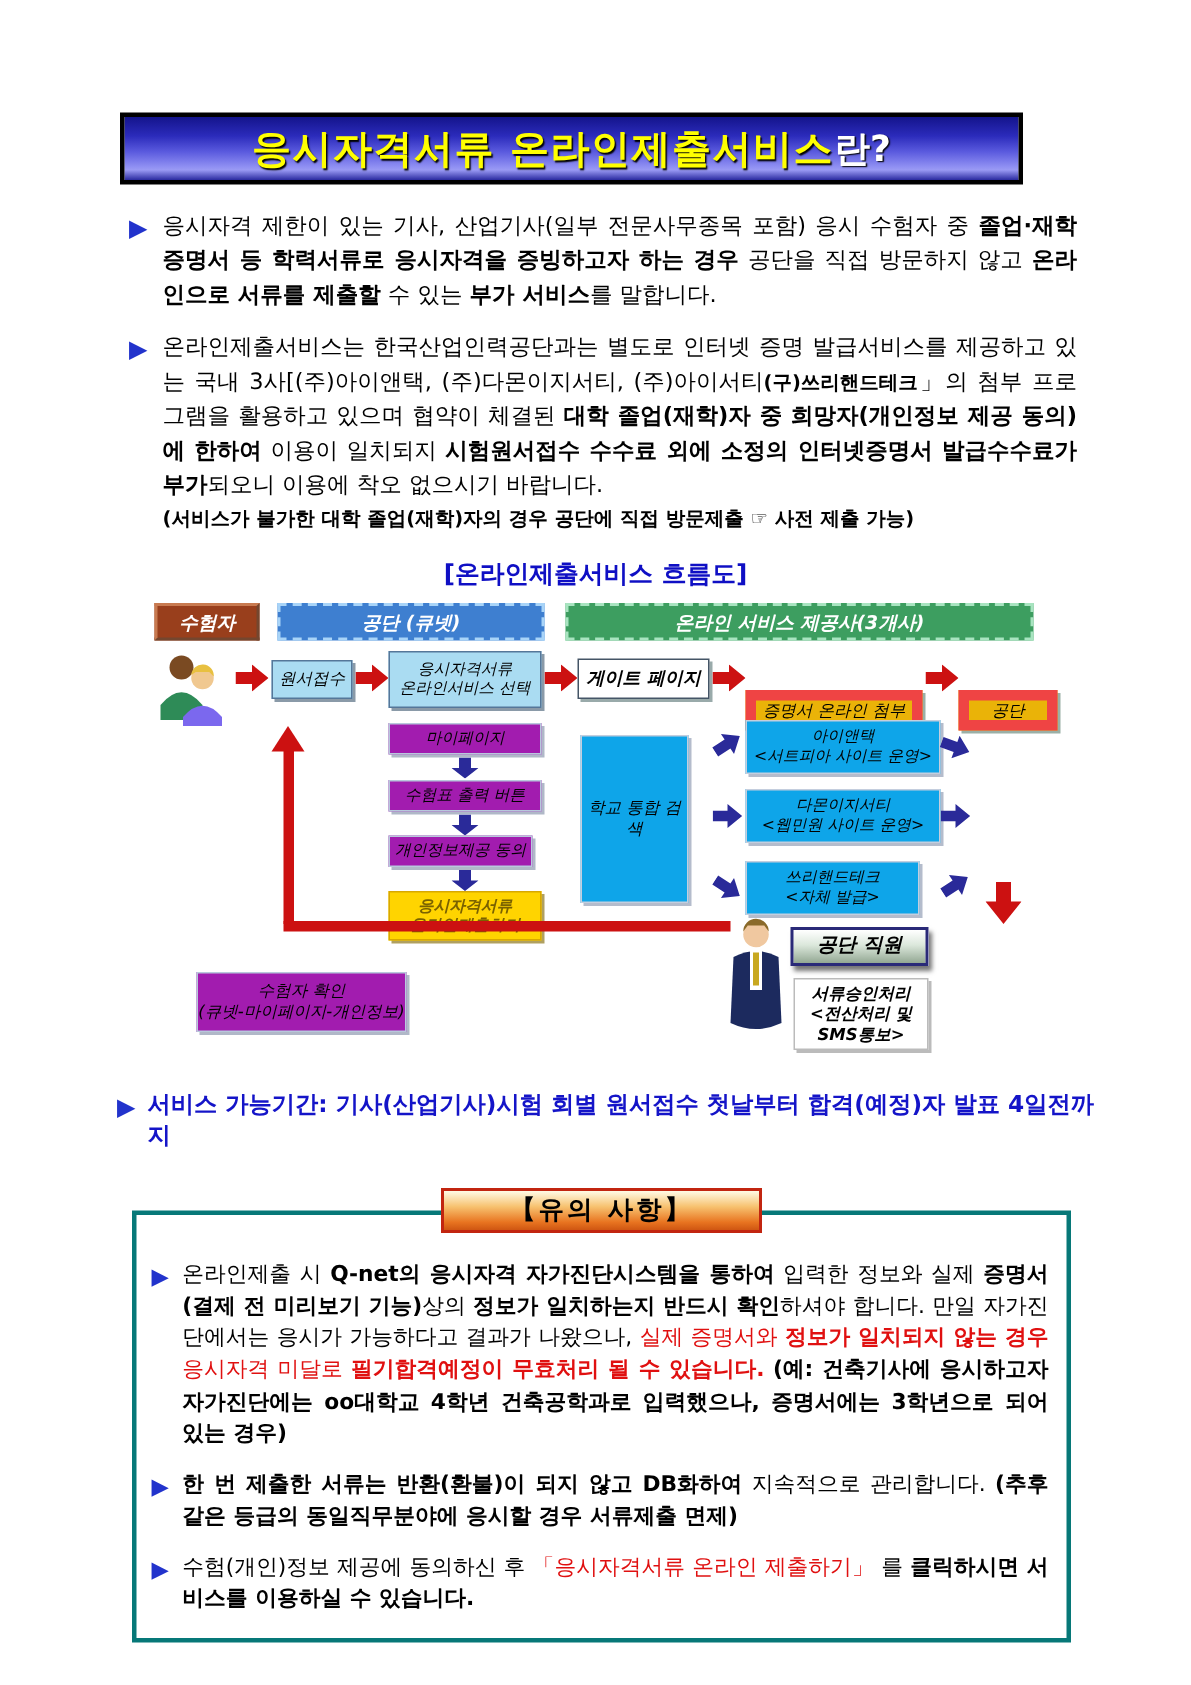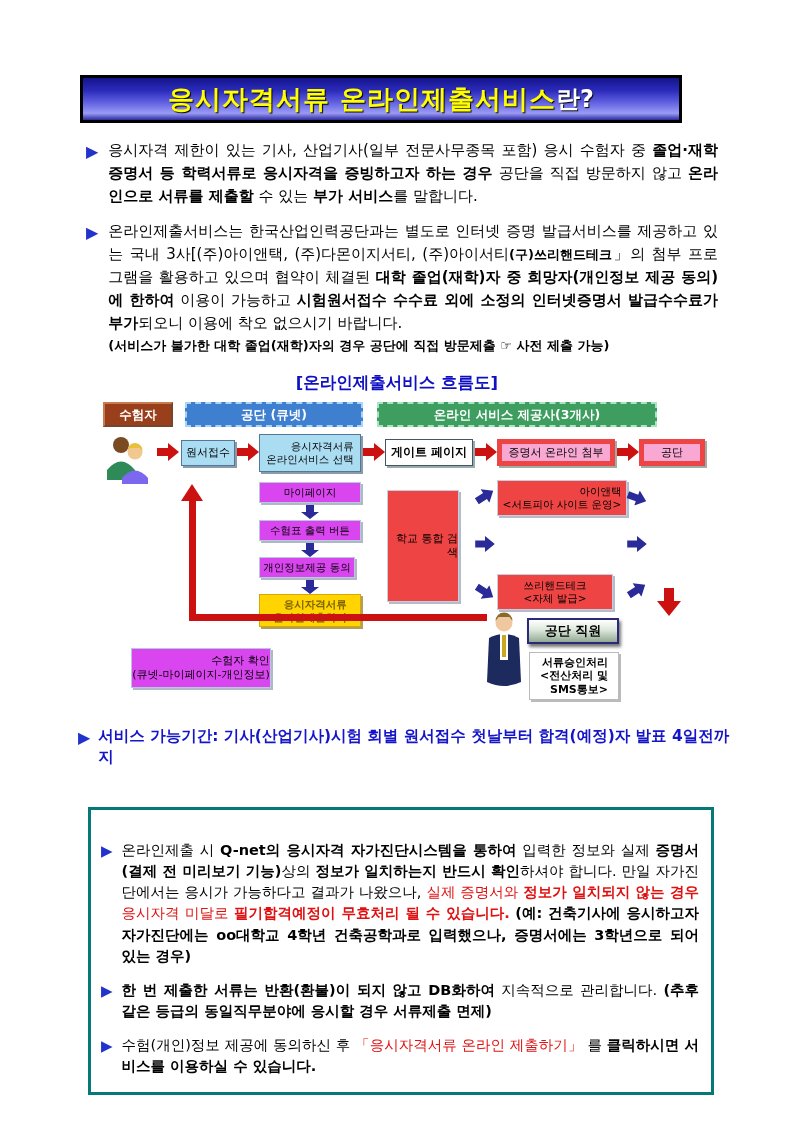--- a/index.html
+++ b/index.html
@@ -16,31 +16,31 @@
   .bullet{color:#2233cc;font-size:16px;line-height:1.45;flex:0 0 auto;margin-top:1px;}
   .ptext{flex:1;font-size:15px;line-height:1.52;text-align:justify;white-space:pre-wrap;}
   .b{font-weight:bold;}
   .c-red{color:#e01010;}
   .sm{font-size:13px;}
   
   .flow-heading{margin-top:15px;text-align:center;color:#0f0fc4;font-weight:bold;font-size:16.5px;}
   
   .flowchart{position:relative;width:632px;height:302px;margin:8px 0 0 85px;font-size:11px;}
   .fb{position:absolute;box-sizing:border-box;display:flex;align-items:center;justify-content:center;
-      text-align:right;white-space:pre-line;line-height:1.25;}
+      text-align:center;white-space:pre-line;line-height:1.25;font-style:italic;}
   .hdr{color:#fff;font-weight:bold;font-size:12.5px;height:25px;top:0;}
   .hdr-exam{background:#993f1c;border:2px outset #c87a50;}
   .hdr-qnet{background:#3e7fd0;border:2px dashed #a8d4f8;}
   .hdr-prov{background:#3d9e60;border:2px dashed #a8e4c0;}
   .box-lblue{background:#aadcf2;border:1px solid #557799;box-shadow:2px 2px 0 #8a9aa8;}
   .box-white{background:#ffffff;border:1px solid #445566;box-shadow:2px 2px 0 #9aa;font-weight:bold;font-size:12px;}
-  .box-lgreen{background:#f9a8d4;border:5px solid #ef4444;box-shadow:2px 2px 0 #9ab0a6;}
-  .box-chain{background:#d946ef;border:1px solid #b8c8dc;box-shadow:2px 2px 0 #b0b8c8;font-size:10.5px;}
+  .box-lgreen{background:#eab308;border:7px solid #ef4444;box-shadow:2px 2px 0 #9ab0a6;margin-top:21px;}
+  .box-chain{background:#a21caf;border:1px solid #b8c8dc;box-shadow:2px 2px 0 #b0b8c8;font-size:10.5px;}
   .box-yellow{background:#ffd400;border:1px solid #d8a800;box-shadow:2px 2px 0 #b0a060;color:#7a6200;font-weight:bold;font-size:10.5px;}
-  .box-pale{background:#ef4444;border:1px solid #c4cede;box-shadow:2px 2px 0 #b4bccc;font-size:11px;}
+  .box-pale{background:#0ea5e9;border:1px solid #c4cede;box-shadow:2px 2px 0 #b4bccc;font-size:11px;}
   .box-collect{background:#e7edf8;border:1px solid #c0cce0;box-shadow:2px 2px 0 #b4bccc;font-size:11px;}
   .collect-sub{color:#3355dd;}
   .box-staff{background:linear-gradient(180deg,#ffffff 0%,#dce8dc 45%,#93a893 100%);
              border:2px solid #2a2a78;box-shadow:2px 3px 3px #777;font-weight:bold;font-size:13px;}
   .box-approval{background:#ffffff;border:1px solid #bbb;box-shadow:2px 2px 0 #bbb;font-weight:bold;font-size:11px;}
   .arrow{position:absolute;}
   .redline-h{position:absolute;left:104px;top:212px;width:298px;height:7px;background:#c11;}
   .redline-v{position:absolute;left:104px;top:98px;width:7px;height:116px;background:#c11;}
   .redarrow-up{position:absolute;left:96px;top:82px;width:0;height:0;
                border-left:11px solid transparent;border-right:11px solid transparent;border-bottom:17px solid #c11;}
@@ -68,31 +68,31 @@
       <span class="t-suffix">란?</span>
   </div>
 
   <div class="para">
     <span class="bullet">▶</span>
     <div class="ptext"><span>응시자격 제한이 있는 기사, 산업기사(일부 전문사무종목 포함) 응시 수험자 중 </span><span class="b">졸업·재학 증명서 등 학력서류로 응시자격을 증빙하고자 하는 경우</span><span> 공단을 직접 방문하지 않고 </span><span class="b">온라인으로 서류를 제출할</span><span> 수 있는 </span><span class="b">부가 서비스</span><span>를 말합니다.</span></div>
   </div>
 
   <div class="para" style="margin-top:13px;">
     <span class="bullet">▶</span>
-    <div class="ptext"><span>온라인제출서비스는 한국산업인력공단과는 별도로 인터넷 증명 발급서비스를 제공하고 있는 국내 3사[(주)아이앤택, (주)다몬이지서티, (주)아이서티</span><span class="b sm">(구)쓰리핸드테크</span><span>」의 첨부 프로그램을 활용하고 있으며 협약이 체결된 </span><span class="b">대학 졸업(재학)자 중 희망자(개인정보 제공 동의)에 한하여</span><span> 이용이 가능하고 </span><span class="b">시험원서접수 수수료 외에 소정의 인터넷증명서 발급수수료가 부가</span><span>되오니 이용에 착오 없으시기 바랍니다.
+    <div class="ptext"><span>온라인제출서비스는 한국산업인력공단과는 별도로 인터넷 증명 발급서비스를 제공하고 있는 국내 3사[(주)아이앤택, (주)다몬이지서티, (주)아이서티</span><span class="b sm">(구)쓰리핸드테크</span><span>」의 첨부 프로그램을 활용하고 있으며 협약이 체결된 </span><span class="b">대학 졸업(재학)자 중 희망자(개인정보 제공 동의)에 한하여</span><span> 이용이 일치되지 </span><span class="b">시험원서접수 수수료 외에 소정의 인터넷증명서 발급수수료가 부가</span><span>되오니 이용에 착오 없으시기 바랍니다.
 </span><span class="b sm">(서비스가 불가한 대학 졸업(재학)자의 경우 공단에 직접 방문제출 ☞ 사전 제출 가능)</span></div>
   </div>
 
   <div class="flow-heading">[온라인제출서비스 흐름도]</div>
 
   <div class="flowchart">
 
     <div class="fb hdr hdr-exam" style="left:18px;width:70px;">수험자</div>
     <div class="fb hdr hdr-qnet" style="left:100px;width:178px;">공단 (큐넷)</div>
-    <div class="fb hdr hdr-prov" style="left:292px;width:280px;">온라인 서비스 제공사(3개사)</div>
+    <div class="fb hdr hdr-prov" style="left:292px;width:312px;">온라인 서비스 제공사(3개사)</div>
 
     <svg class="arrow" style="left:18px;top:32px;" width="50" height="50" viewBox="0 0 50 50">
       <circle cx="18" cy="11" r="8" fill="#7a4a22"></circle>
       <path d="M4 36 q14 -17 28 0 l0 10 l-28 0 z" fill="#2e8b57"></path>
       <circle cx="32" cy="18" r="7.5" fill="#f0c890"></circle>
       <path d="M24.5 16 a7.5 7.5 0 0 1 15 1 l-3 -3 l-9 0 z" fill="#e8c040"></path>
       <path d="M19 44 q13 -15 26 0 l0 6 l-26 0 z" fill="#7b68ee"></path>
     </svg>
 
     <svg class="arrow" style="left:72px;top:41px;" width="22" height="18" viewBox="0 0 22 18">
@@ -129,20 +129,22 @@
     <svg class="arrow" style="left:216px;top:178px;" width="18" height="14" viewBox="0 0 18 14">
         <polygon points="5,0 13,0 13,7 18,7 9,14 0,7 5,7" fill="#2a2a99"></polygon>
       </svg>
     <div class="fb box-yellow" style="left:174px;top:192px;width:102px;height:33px;">응시자격서류
 온라인제출하기</div>
 
     <div class="fb box-pale" style="left:302px;top:88px;width:72px;height:112px;">학교 통합 검색</div>
 
     <div class="fb box-pale" style="left:412px;top:78px;width:130px;height:36px;font-size:10.5px;">아이앤택
 &lt;서트피아 사이트 운영&gt;</div>
+    <div class="fb box-pale" style="left:412px;top:124px;width:130px;height:36px;font-size:10.5px;">다몬이지서티
+&lt;웹민원 사이트 운영&gt;</div>
     <div class="fb box-pale" style="left:412px;top:172px;width:116px;height:36px;font-size:10.5px;">쓰리핸드테크
 &lt;자체 발급&gt;</div>
 
     <svg class="arrow" style="left:390px;top:86px;transform:rotate(-33deg);" width="20" height="16" viewBox="0 0 22 18">
         <polygon points="0,5 11,5 11,0 22,9 11,18 11,13 0,13" fill="#2a2a99"></polygon>
       </svg>
     <svg class="arrow" style="left:390px;top:134px;" width="20" height="16" viewBox="0 0 22 18">
         <polygon points="0,5 11,5 11,0 22,9 11,18 11,13 0,13" fill="#2a2a99"></polygon>
       </svg>
     <svg class="arrow" style="left:390px;top:182px;transform:rotate(33deg);" width="20" height="16" viewBox="0 0 22 18">
@@ -198,15 +200,16 @@
       </div>
       <div class="note-item">
         <span class="bullet">▶</span>
         <div class="ntext"><span class="b">한 번 제출한 서류는 반환(환불)이 되지 않고 DB화하여</span><span> 지속적으로 관리합니다. </span><span class="b">(추후 같은 등급의 동일직무분야에 응시할 경우 서류제출 면제)</span></div>
       </div>
       <div class="note-item" style="margin-bottom:4px;">
         <span class="bullet">▶</span>
         <div class="ntext"><span>수험(개인)정보 제공에 동의하신 후 </span><span class="c-red">「응시자격서류 온라인 제출하기」</span><span> 를 </span><span class="b">클릭하시면 서비스를 이용하실 수 있습니다.</span></div>
       </div>
     </div>
+    <div class="notice-head">【유의 사항】</div>
   </div>
 
 </div>
 
 </body></html>

